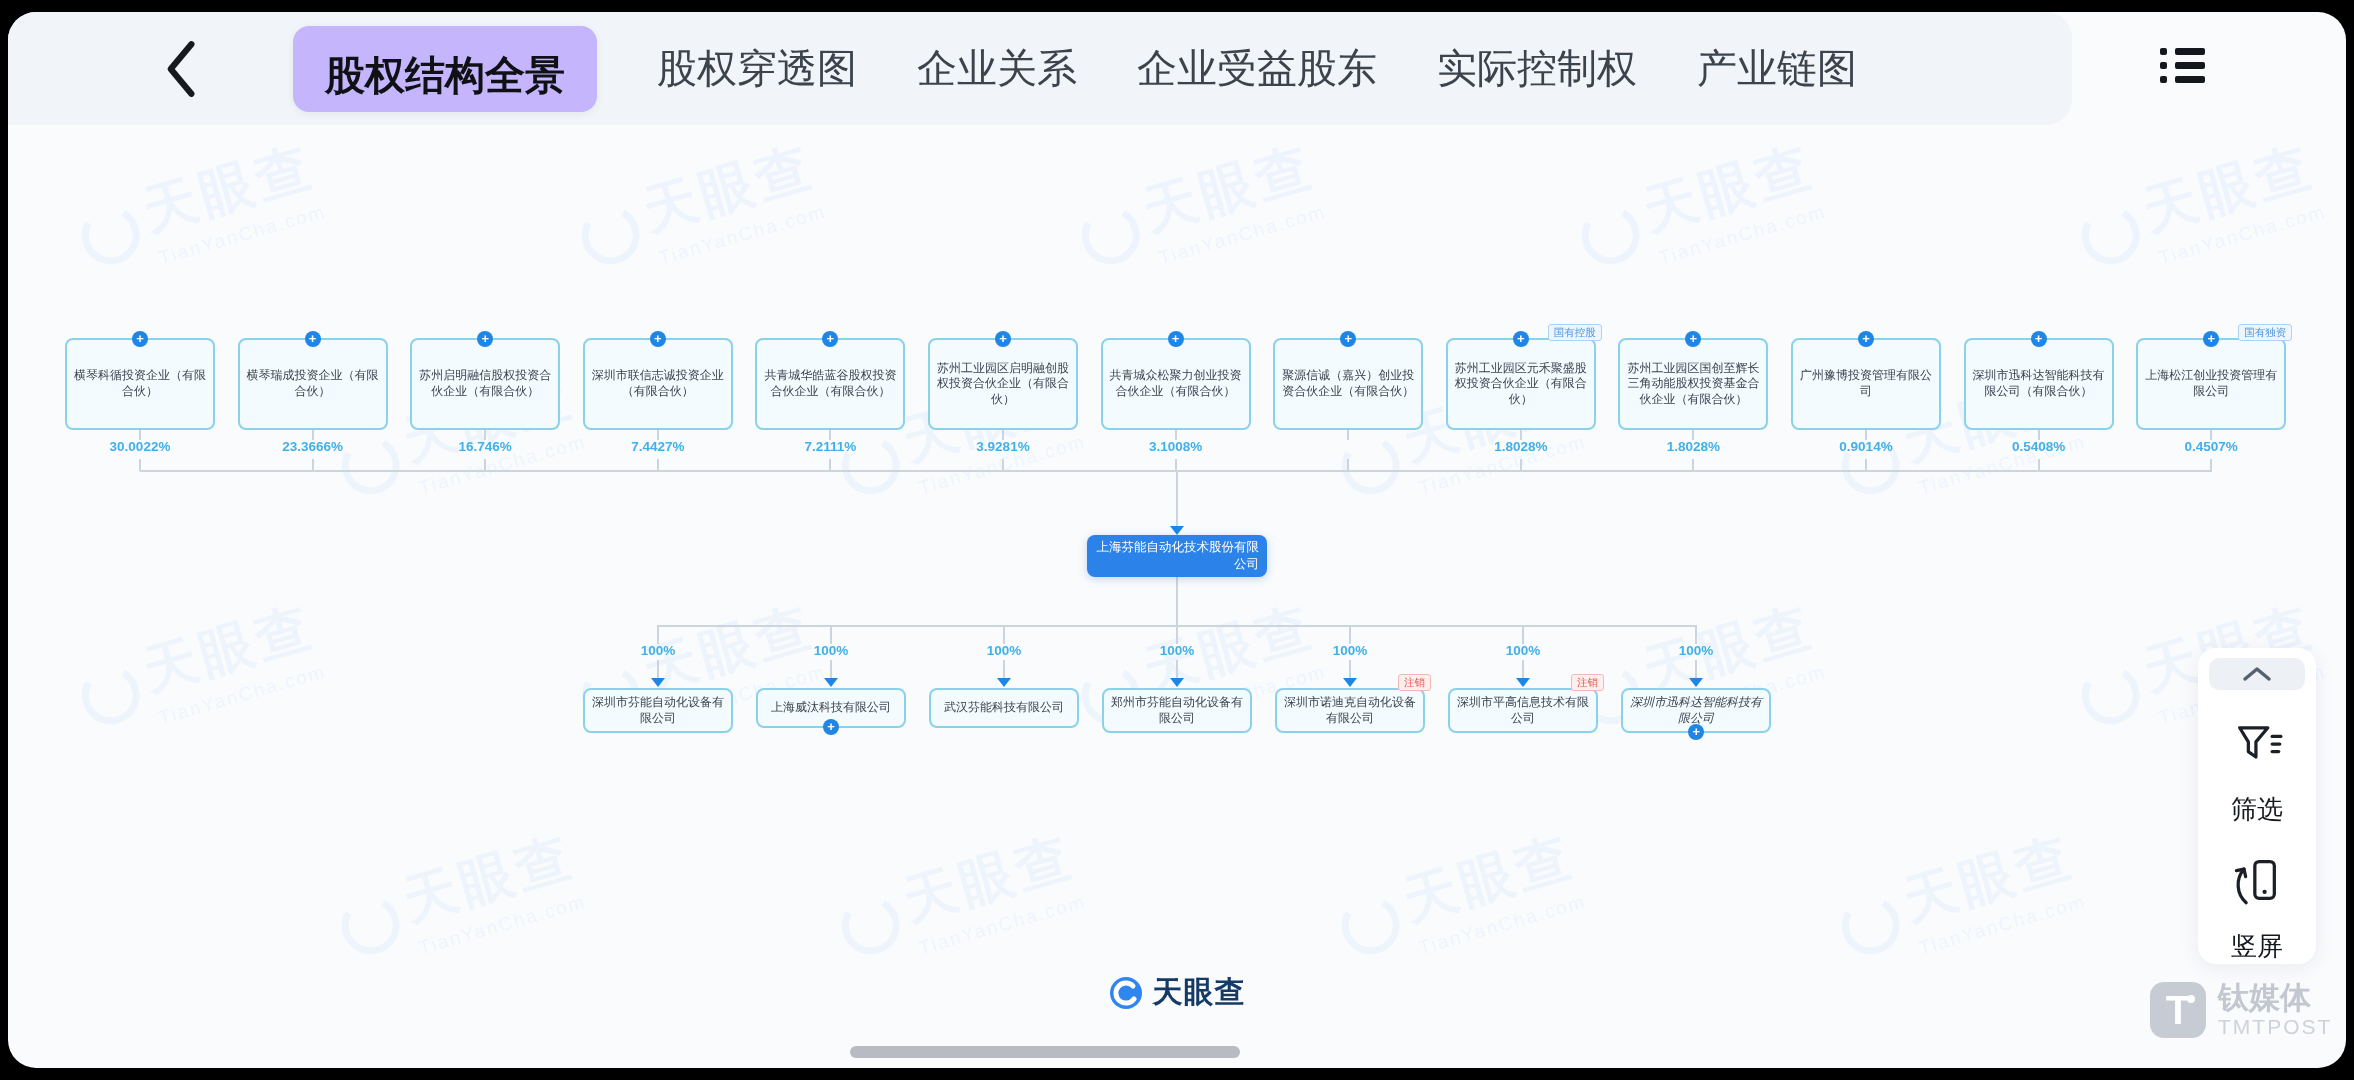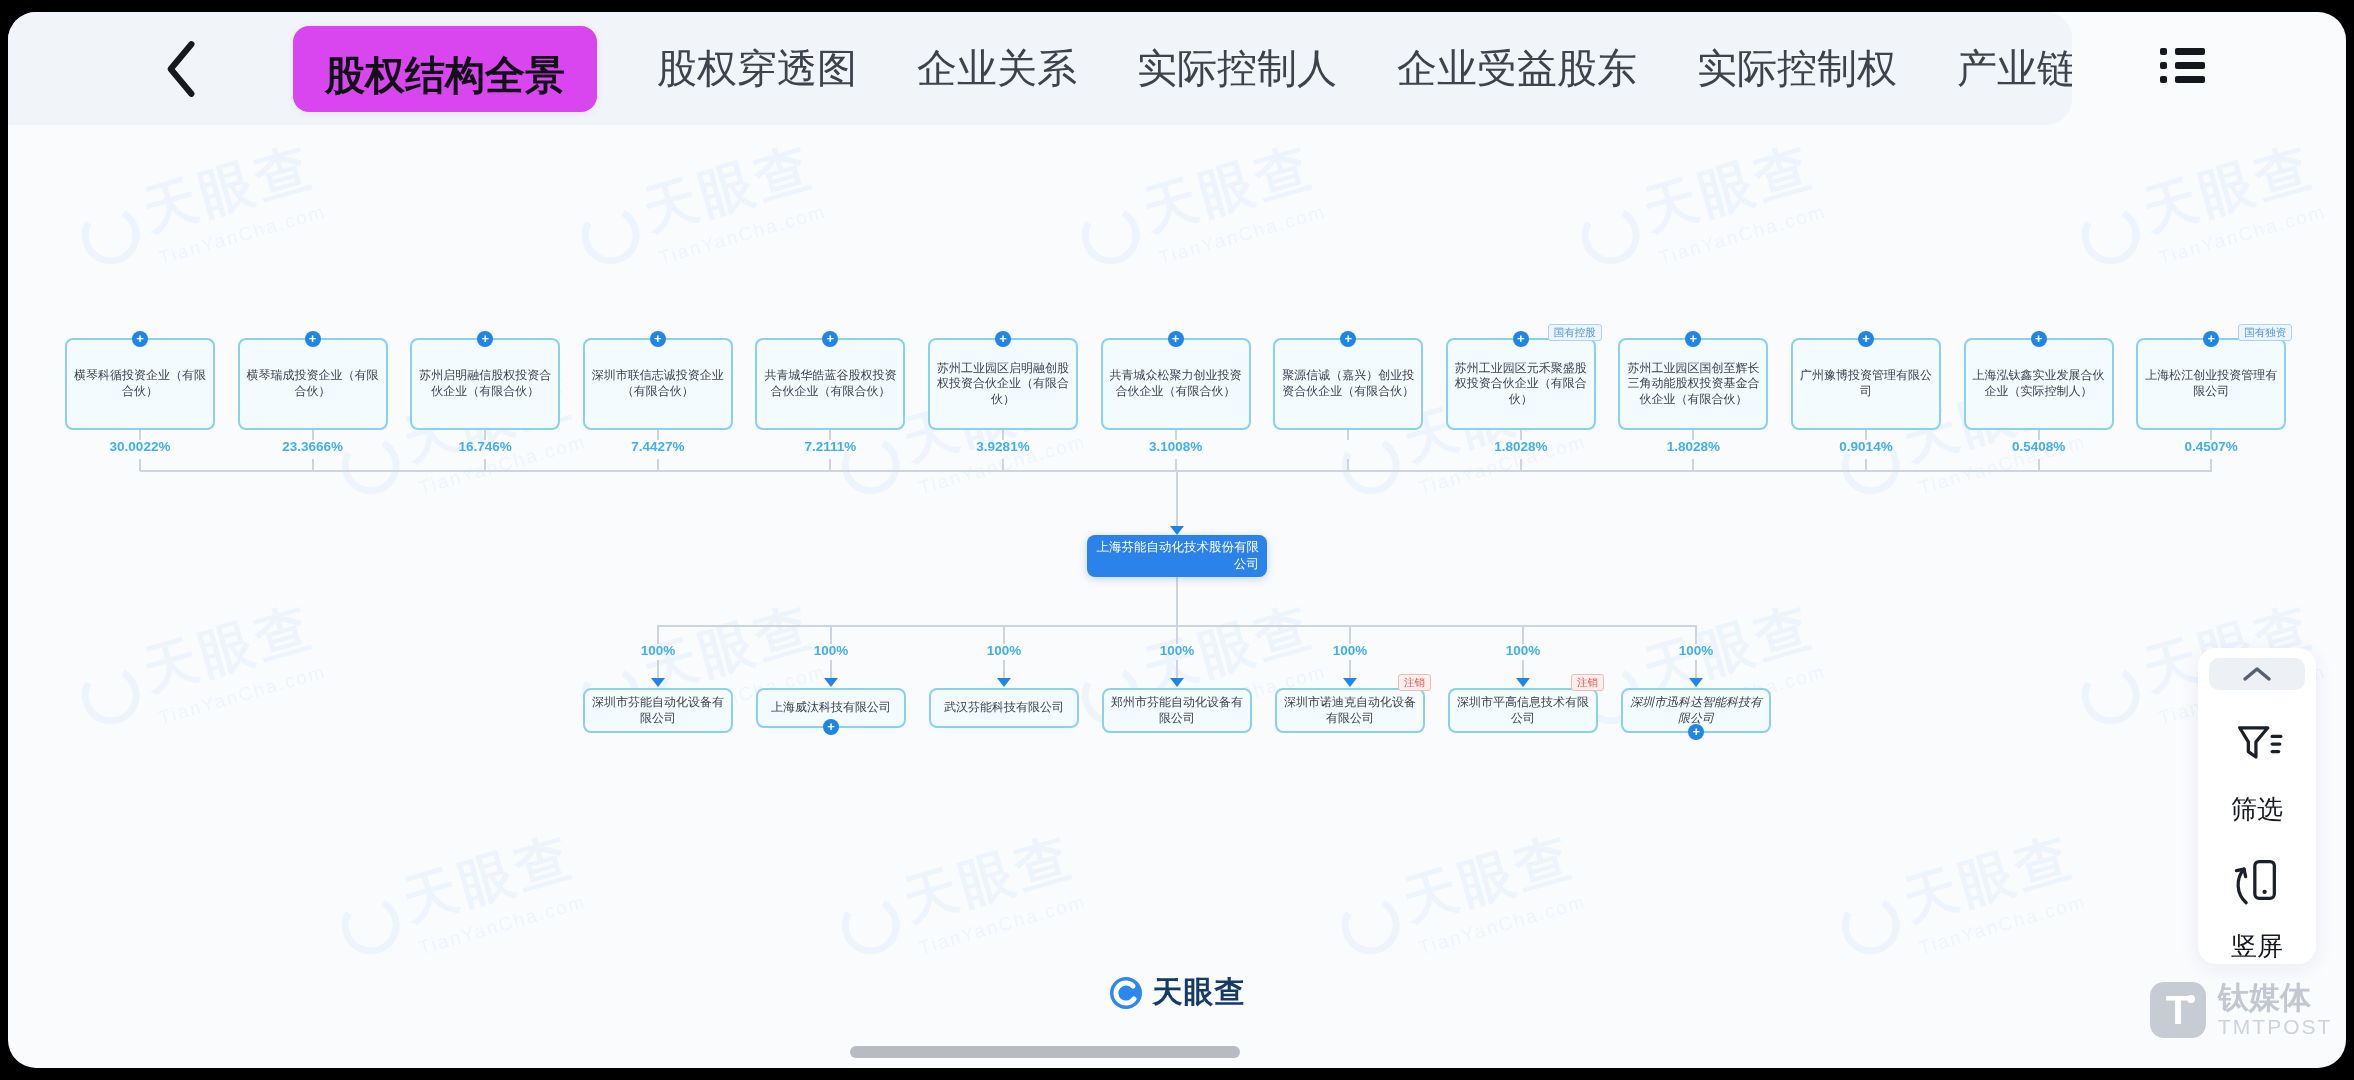--- a/index.html
+++ b/index.html
@@ -4,21 +4,21 @@
 <style>
   html,body{margin:0;padding:0;background:#000;font-family:"Liberation Sans","DejaVu Sans",sans-serif;}
   .device{position:relative;width:2354px;height:1080px;background:#000;overflow:hidden;}
   .screen{position:absolute;left:8px;right:8px;top:12px;bottom:12px;background:#fafbfd;border-radius:28px;overflow:hidden;}
 
   
   .topbar{position:absolute;left:0;top:0;width:2064px;height:113px;background:#f1f4f8;border-radius:0 26px 26px 0;overflow:hidden;}
   .back{position:absolute;left:152px;top:26px;width:40px;height:62px;cursor:pointer;}
   .tabs{position:absolute;left:285px;top:0;height:113px;display:flex;align-items:center;gap:60px;white-space:nowrap;}
   .tab{font-size:40px;color:#3d434d;}
-  .tab.active{background:#d946ef;padding:4px 32px;height:78px;line-height:90px;border-radius:16px;color:#0f1115;font-weight:700;box-shadow:0 2px 8px rgba(25,40,70,.06);}
+  .tab.active{background:#c4b5fd;padding:4px 32px;height:78px;line-height:90px;border-radius:16px;color:#0f1115;font-weight:700;box-shadow:0 2px 8px rgba(25,40,70,.06);}
   .menu-btn{position:absolute;left:2152px;top:36px;width:52px;height:46px;cursor:pointer;}
   .menu-row{display:flex;align-items:center;gap:8px;margin:0 0 7px 0;}
   .menu-dot{width:7px;height:7px;background:#14171c;border-radius:2px;}
   .menu-bar{width:30px;height:7px;background:#14171c;border-radius:2px;}
 
   
   .wm{position:absolute;display:flex;align-items:center;gap:10px;color:#2e86f0;opacity:.055;transform:rotate(-16deg);pointer-events:none;}
   .wm-ico{width:44px;height:44px;border:7px solid #2e86f0;border-radius:50%;border-top-color:transparent;}
   .wm-txt{display:flex;flex-direction:column;}
   .wm-big{font-size:54px;font-weight:800;letter-spacing:4px;}
@@ -302,21 +302,21 @@
           <div class="nbox">
             <span>广州豫博投资管理有限公司</span>
             <div class="plus">+</div>
           </div>
         </div>
         <div class="line" style="left: 2029.6px; top: 418px; width: 2px; height: 10px;"></div>
         <div class="pct" style="left: 1960.6px; top: 427px; width: 140px;">0.5408%</div>
         <div class="line" style="left: 2029.6px; top: 447px; width: 2px; height: 12px;"></div>
         <div class="sh-cell" style="left: 1955.6px; top: 326px;">
           <div class="nbox">
-            <span>上海泓钛鑫实业发展合伙企业（实际控制人）</span>
+            <span>深圳市迅科达智能科技有限公司（有限合伙）</span>
             <div class="plus">+</div>
           </div>
         </div>
         <div class="line" style="left: 2202.2px; top: 418px; width: 2px; height: 10px;"></div>
         <div class="pct" style="left: 2133.2px; top: 427px; width: 140px;">0.4507%</div>
         <div class="line" style="left: 2202.2px; top: 447px; width: 2px; height: 12px;"></div>
         <div class="sh-cell" style="left: 2128.2px; top: 326px;">
           <div class="nbox">
             <span>上海松江创业投资管理有限公司</span>
             <div class="plus">+</div>
@@ -401,21 +401,20 @@
     <header class="topbar">
       <div class="back">
         <svg width="40" height="62" viewBox="0 0 36 60">
           <polyline points="29,6 9,30 29,54" fill="none" stroke="#17191d" stroke-width="6" stroke-linecap="round" stroke-linejoin="round"></polyline>
         </svg>
       </div>
       <nav class="tabs">
           <span class="tab active">股权结构全景</span>
           <span class="tab">股权穿透图</span>
           <span class="tab">企业关系</span>
-          <span class="tab">实际控制人</span>
           <span class="tab">企业受益股东</span>
           <span class="tab">实际控制权</span>
           <span class="tab">产业链图</span>
         </nav>
     </header>
 
     <div class="menu-btn">
       <div class="menu-row">
           <span class="menu-dot"></span>
           <span class="menu-bar"></span>

